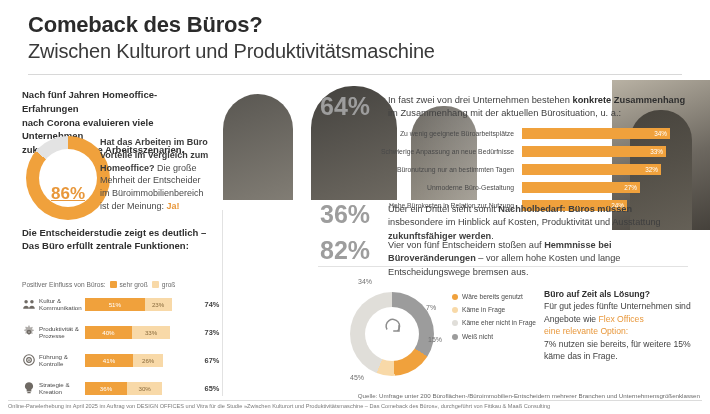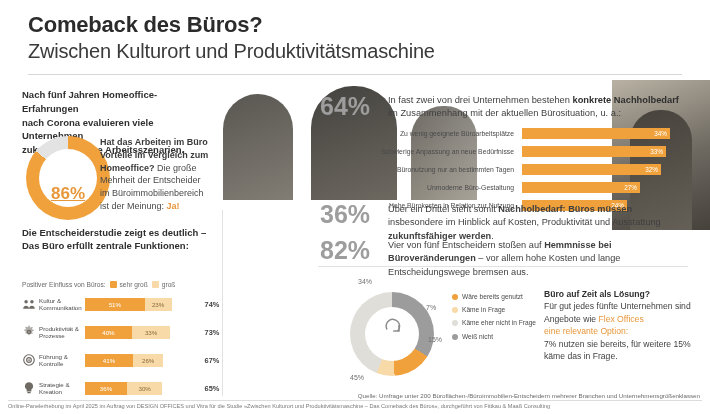--- a/index.html
+++ b/index.html
@@ -231,21 +231,21 @@
         <span class="bseg b" style="width:30%">30%</span>
       </span>
       <span class="btotal">65%</span>
     </div>
   </div>
 
   <div class="vdiv"></div>
 
   <div class="big64">64%</div>
   <div class="t64">
-    <span>In fast zwei von drei Unternehmen bestehen </span><b>konkrete Nachholbedarf</b><span> im Zusammenhang mit der aktuellen Bürosituation, u. a.:</span>
+    <span>In fast zwei von drei Unternehmen bestehen </span><b>konkrete Zusammenhang</b><span> im Zusammenhang mit der aktuellen Bürosituation, u. a.:</span>
   </div>
 
   <div class="hbars">
     <div class="hrow">
       <span class="hlabel">Zu wenig geeignete Büroarbeitsplätze</span>
       <span class="hbar" style="width:148px">34%</span>
     </div>
     <div class="hrow">
       <span class="hlabel">Schwierige Anpassung an neue Bedürfnisse</span>
       <span class="hbar" style="width:144px">33%</span>

